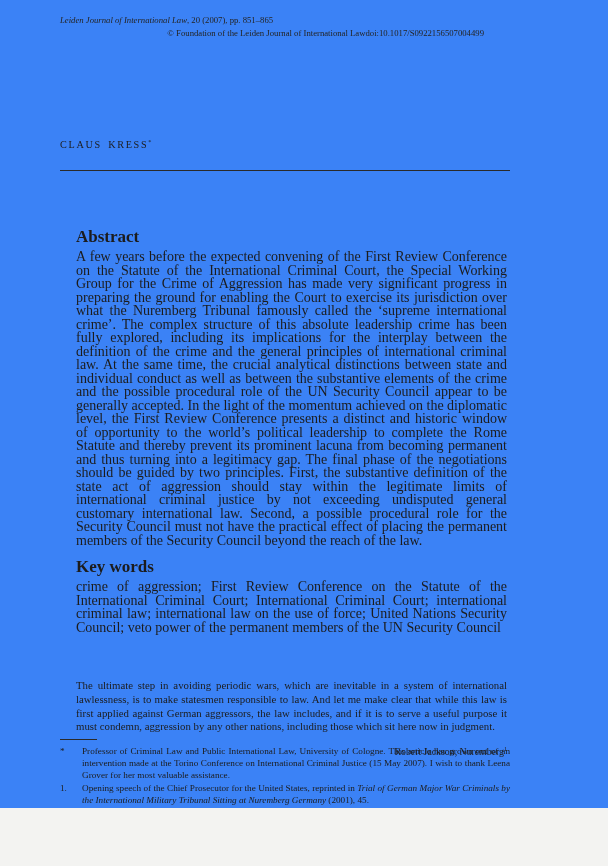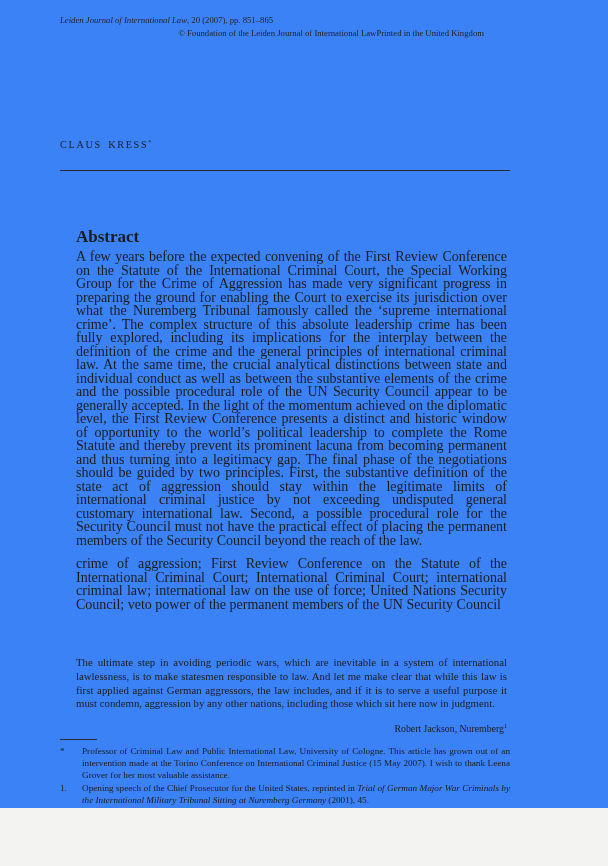--- a/index.html
+++ b/index.html
@@ -121,37 +121,38 @@
 <body>
 
 <div class="page">
 
   <div class="journal-header">
     <div class="jh-line1">
       <span class="journal-name">Leiden Journal of International Law</span><span>, 20 (2007), pp. 851–865</span>
     </div>
     <div class="jh-line2">
       <span>© Foundation of the Leiden Journal of International Law</span>
-      <span>Printed in the United Kingdom</span>
+      <span>doi:10.1017/S0922156507004499</span>
     </div>
   </div>
 
   <div class="author-line">
     <span>CLAUS KRESS</span><sup>*</sup>
   </div>
   <div class="title-rule"></div>
 
   <div class="main-column">
 
     <div class="abstract-section">
       <h2 class="block-heading">Abstract</h2>
       <p class="abstract-body">A few years before the expected convening of the First Review Conference on the Statute of the International Criminal Court, the Special Working Group for the Crime of Aggression has made very significant progress in preparing the ground for enabling the Court to exercise its jurisdiction over what the Nuremberg Tribunal famously called the ‘supreme international crime’. The complex structure of this absolute leadership crime has been fully explored, including its implications for the interplay between the definition of the crime and the general principles of international criminal law. At the same time, the crucial analytical distinctions between state and individual conduct as well as between the substantive elements of the crime and the possible procedural role of the UN Security Council appear to be generally accepted. In the light of the momentum achieved on the diplomatic level, the First Review Conference presents a distinct and historic window of opportunity to the world’s political leadership to complete the Rome Statute and thereby prevent its prominent lacuna from becoming permanent and thus turning into a legitimacy gap. The final phase of the negotiations should be guided by two principles. First, the substantive definition of the state act of aggression should stay within the legitimate limits of international criminal justice by not exceeding undisputed general customary international law. Second, a possible procedural role for the Security Council must not have the practical effect of placing the permanent members of the Security Council beyond the reach of the law.</p>
     </div>
 
     <div class="keywords-section">
+      <h2 class="block-heading">Key words</h2>
       <p class="keywords-body">crime of aggression; First Review Conference on the Statute of the International Criminal Court; International Criminal Court; international criminal law; international law on the use of force; United Nations Security Council; veto power of the permanent members of the UN Security Council</p>
     </div>
 
     <div class="epigraph">
       <p class="epigraph-quote">The ultimate step in avoiding periodic wars, which are inevitable in a system of international lawlessness, is to make statesmen responsible to law. And let me make clear that while this law is first applied against German aggressors, the law includes, and if it is to serve a useful purpose it must condemn, aggression by any other nations, including those which sit here now in judgment.</p>
       <div class="epigraph-attribution">
         <span>Robert Jackson, Nuremberg</span><sup>1</sup>
       </div>
     </div>
 

